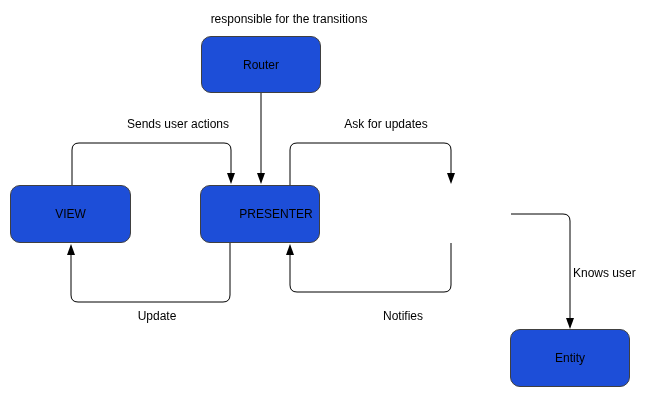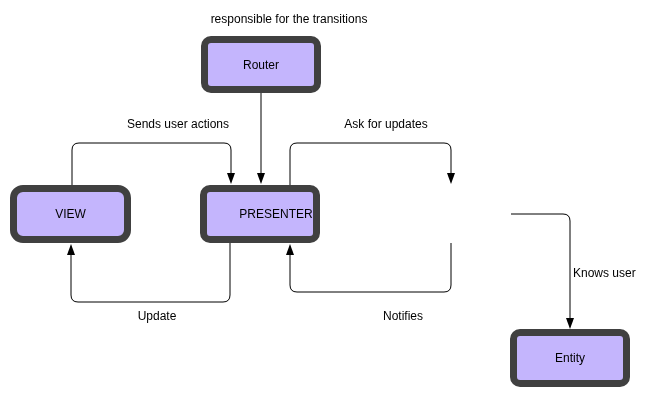--- a/index.html
+++ b/index.html
@@ -13,32 +13,32 @@
     overflow: hidden;
   }
   .edges {
     position: absolute;
     left: 0; top: 0;
     width: 661px; height: 401px;
   }
   .node {
     position: absolute;
     box-sizing: border-box;
-    background: #c4b5fd;
-    border: 7px solid #404040;
+    background: #1d4ed8;
+    border: 1px solid #404040;
     border-radius: 10px;
     display: flex;
     align-items: center;
     justify-content: center;
     font-size: 12px;
     line-height: 14px;
     text-align: center;
   }
   .node-router     { left: 201px; top: 36px;  width: 120px; height: 57px; }
-  .node-view       { left: 10px;  top: 185px; width: 121px; height: 58px; border-radius: 13px; }
+  .node-view       { left: 10px;  top: 185px; width: 121px; height: 58px; }
   .node-presenter  { left: 200px; top: 185px; width: 120px; height: 58px; padding-left: 32px; }
   .node-interactor { left: 391px; top: 185px; width: 120px; height: 58px; }
   .node-entity     { left: 510px; top: 329px; width: 120px; height: 58px; }
   .edge-label {
     position: absolute;
     font-size: 12px;
     line-height: 14px;
     white-space: nowrap;
   }
   .centered { transform: translateX(-50%); padding-left: 28px; }

